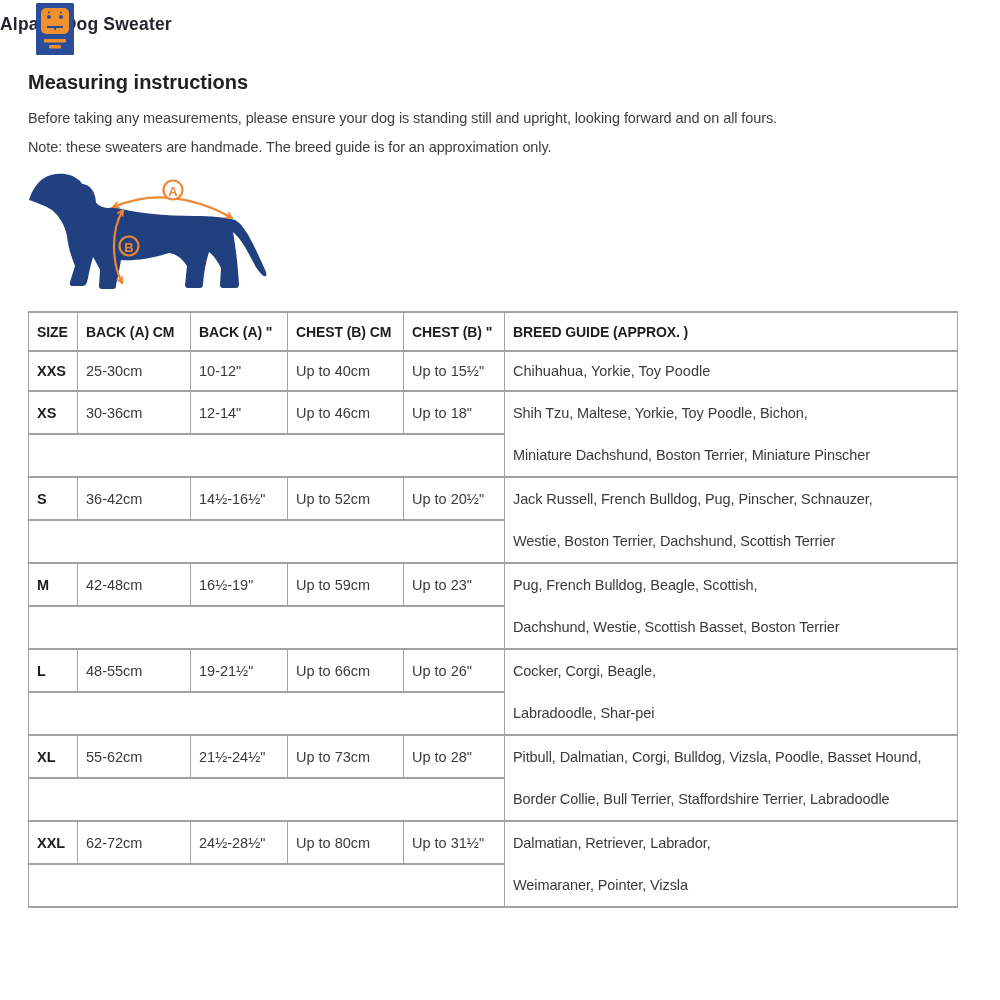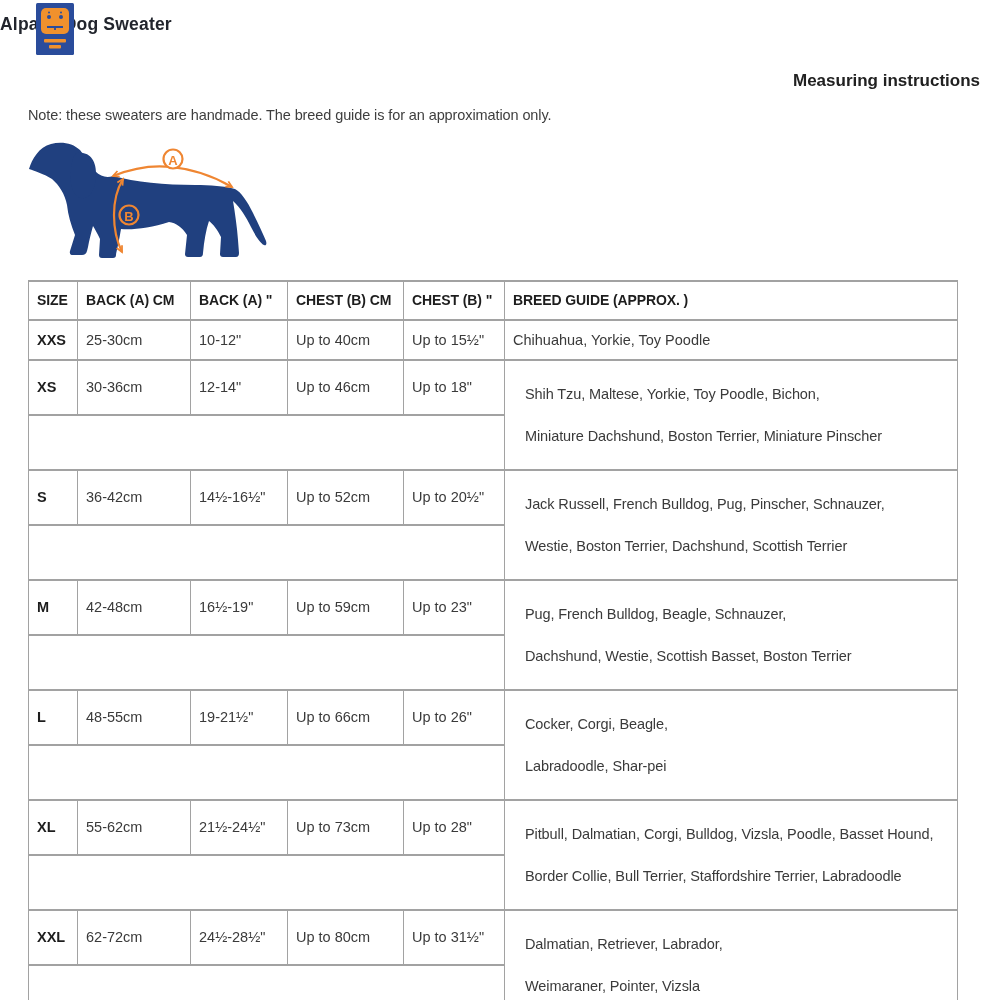--- a/index.html
+++ b/index.html
@@ -8,41 +8,40 @@
     font-family:"Liberation Sans", sans-serif;
     color:#3a3a3a; position:relative; overflow:hidden;
   }
   .logo { position:absolute; left:36px; top:3px; }
   .page-title {
     padding-top:14px; 
     font-size:17.5px; font-weight:bold; color:#22252d; letter-spacing:.2px;
   }
   .content { margin-left:28px; margin-right:20px; }
   .section-heading {
-    font-size:17px; font-weight:bold; color:#212121;
+    font-size:20px; font-weight:bold; color:#212121;
     margin:36px 0 16px 0;
-    text-align:right;
   }
   .instr { font-size:14.5px; line-height:16.5px; margin:0 0 12px 0; color:#3e3e3e; letter-spacing:-.1px; }
   .instr.bold { font-weight:bold; color:#2c2c2c; }
   .dog-svg { display:block; margin:13px 0 0 -3px; }
   table.size-chart {
     margin-top:13px; border-collapse:collapse; table-layout:fixed; width:929px;
   }
   .size-chart th, .size-chart td {
     border:1px solid #a2a2a2; border-top-width:2px; border-bottom-width:2px;
     padding:0 20px 0 8px; text-align:left; vertical-align:middle;
     font-size:14.5px; color:#3a3a3a; overflow:hidden; white-space:nowrap;
   }
   .size-chart th { font-weight:bold; color:#1d1d1d; height:37px; font-size:14px; letter-spacing:-.1px; }
   tr.size-row td { height:40px; }
   tr.single-row td { height:38px; }
   tr.spacer-row td { height:40px; }
   td.c-size { font-weight:bold; color:#1d1d1d; }
-  td.c-breed { padding:12px; vertical-align:top; }
+  td.c-breed { padding:0; vertical-align:top; }
   .breed-line { height:42px; display:flex; align-items:center; padding-left:8px; letter-spacing:-.1px; }
 </style>
 </head>
 <body>
 
 <div class="logo">
   <svg width="38" height="52" viewBox="0 0 38 52" aria-hidden="true">
     <rect x="0" y="0" width="38" height="52" rx="1.5" fill="#2a4c9b"></rect>
     <rect x="5" y="5" width="28" height="26" rx="5" fill="#f0912d"></rect>
     <circle cx="13" cy="14" r="2" fill="#2a4c9b"></circle>
@@ -52,20 +51,21 @@
     <path d="M 11 24 H 27 M 19 24 V 27" fill="none" stroke-width="1.8" stroke="#2a4c9b"></path>
     <rect x="8" y="36" width="22" height="3.5" rx="1" fill="#f0912d"></rect>
     <rect x="13" y="42" width="12" height="3.5" rx="1" fill="#f0912d"></rect>
   </svg>
 </div>
 
 <div class="page-title">Alpaca Dog Sweater</div>
 
 <div class="content">
   <div class="section-heading">Measuring instructions</div>
+  <p class="instr">Before taking any measurements, please ensure your dog is standing still and upright, looking forward and on all fours.</p>
   <p class="instr">Note: these sweaters are handmade. The breed guide is for an approximation only.</p>
 
   <svg class="dog-svg" width="248" height="130" viewBox="0 0 248 130">
     <defs>
       <marker id="chev" markerUnits="userSpaceOnUse" markerWidth="10" markerHeight="10" refX="7" refY="4" orient="auto-start-reverse">
         <path d="M1 1 L7 4 L1 7" fill="none" stroke-width="1.8" stroke="#ef8632"></path>
       </marker>
     </defs>
 
     <path d="M 4 32 C 7 22, 14 10, 26 7 C 36 4, 48 6, 55 13 C 60 19, 64 28, 70 34
@@ -148,21 +148,21 @@
       <td colspan="5"></td>
     </tr>
 
     <tr class="size-row">
       <td class="c-size">M</td>
       <td>42-48cm</td>
       <td>16½-19"</td>
       <td>Up to 59cm</td>
       <td>Up to 23"</td>
       <td class="c-breed" rowspan="2">
-        <div class="breed-line">Pug, French Bulldog, Beagle, Schnauzer,</div>
+        <div class="breed-line">Pug, French Bulldog, Beagle, Scottish,</div>
         <div class="breed-line">Dachshund, Westie, Scottish Basset, Boston Terrier</div>
       </td>
     </tr>
     <tr class="spacer-row">
       <td colspan="5"></td>
     </tr>
 
     <tr class="size-row">
       <td class="c-size">L</td>
       <td>48-55cm</td>

